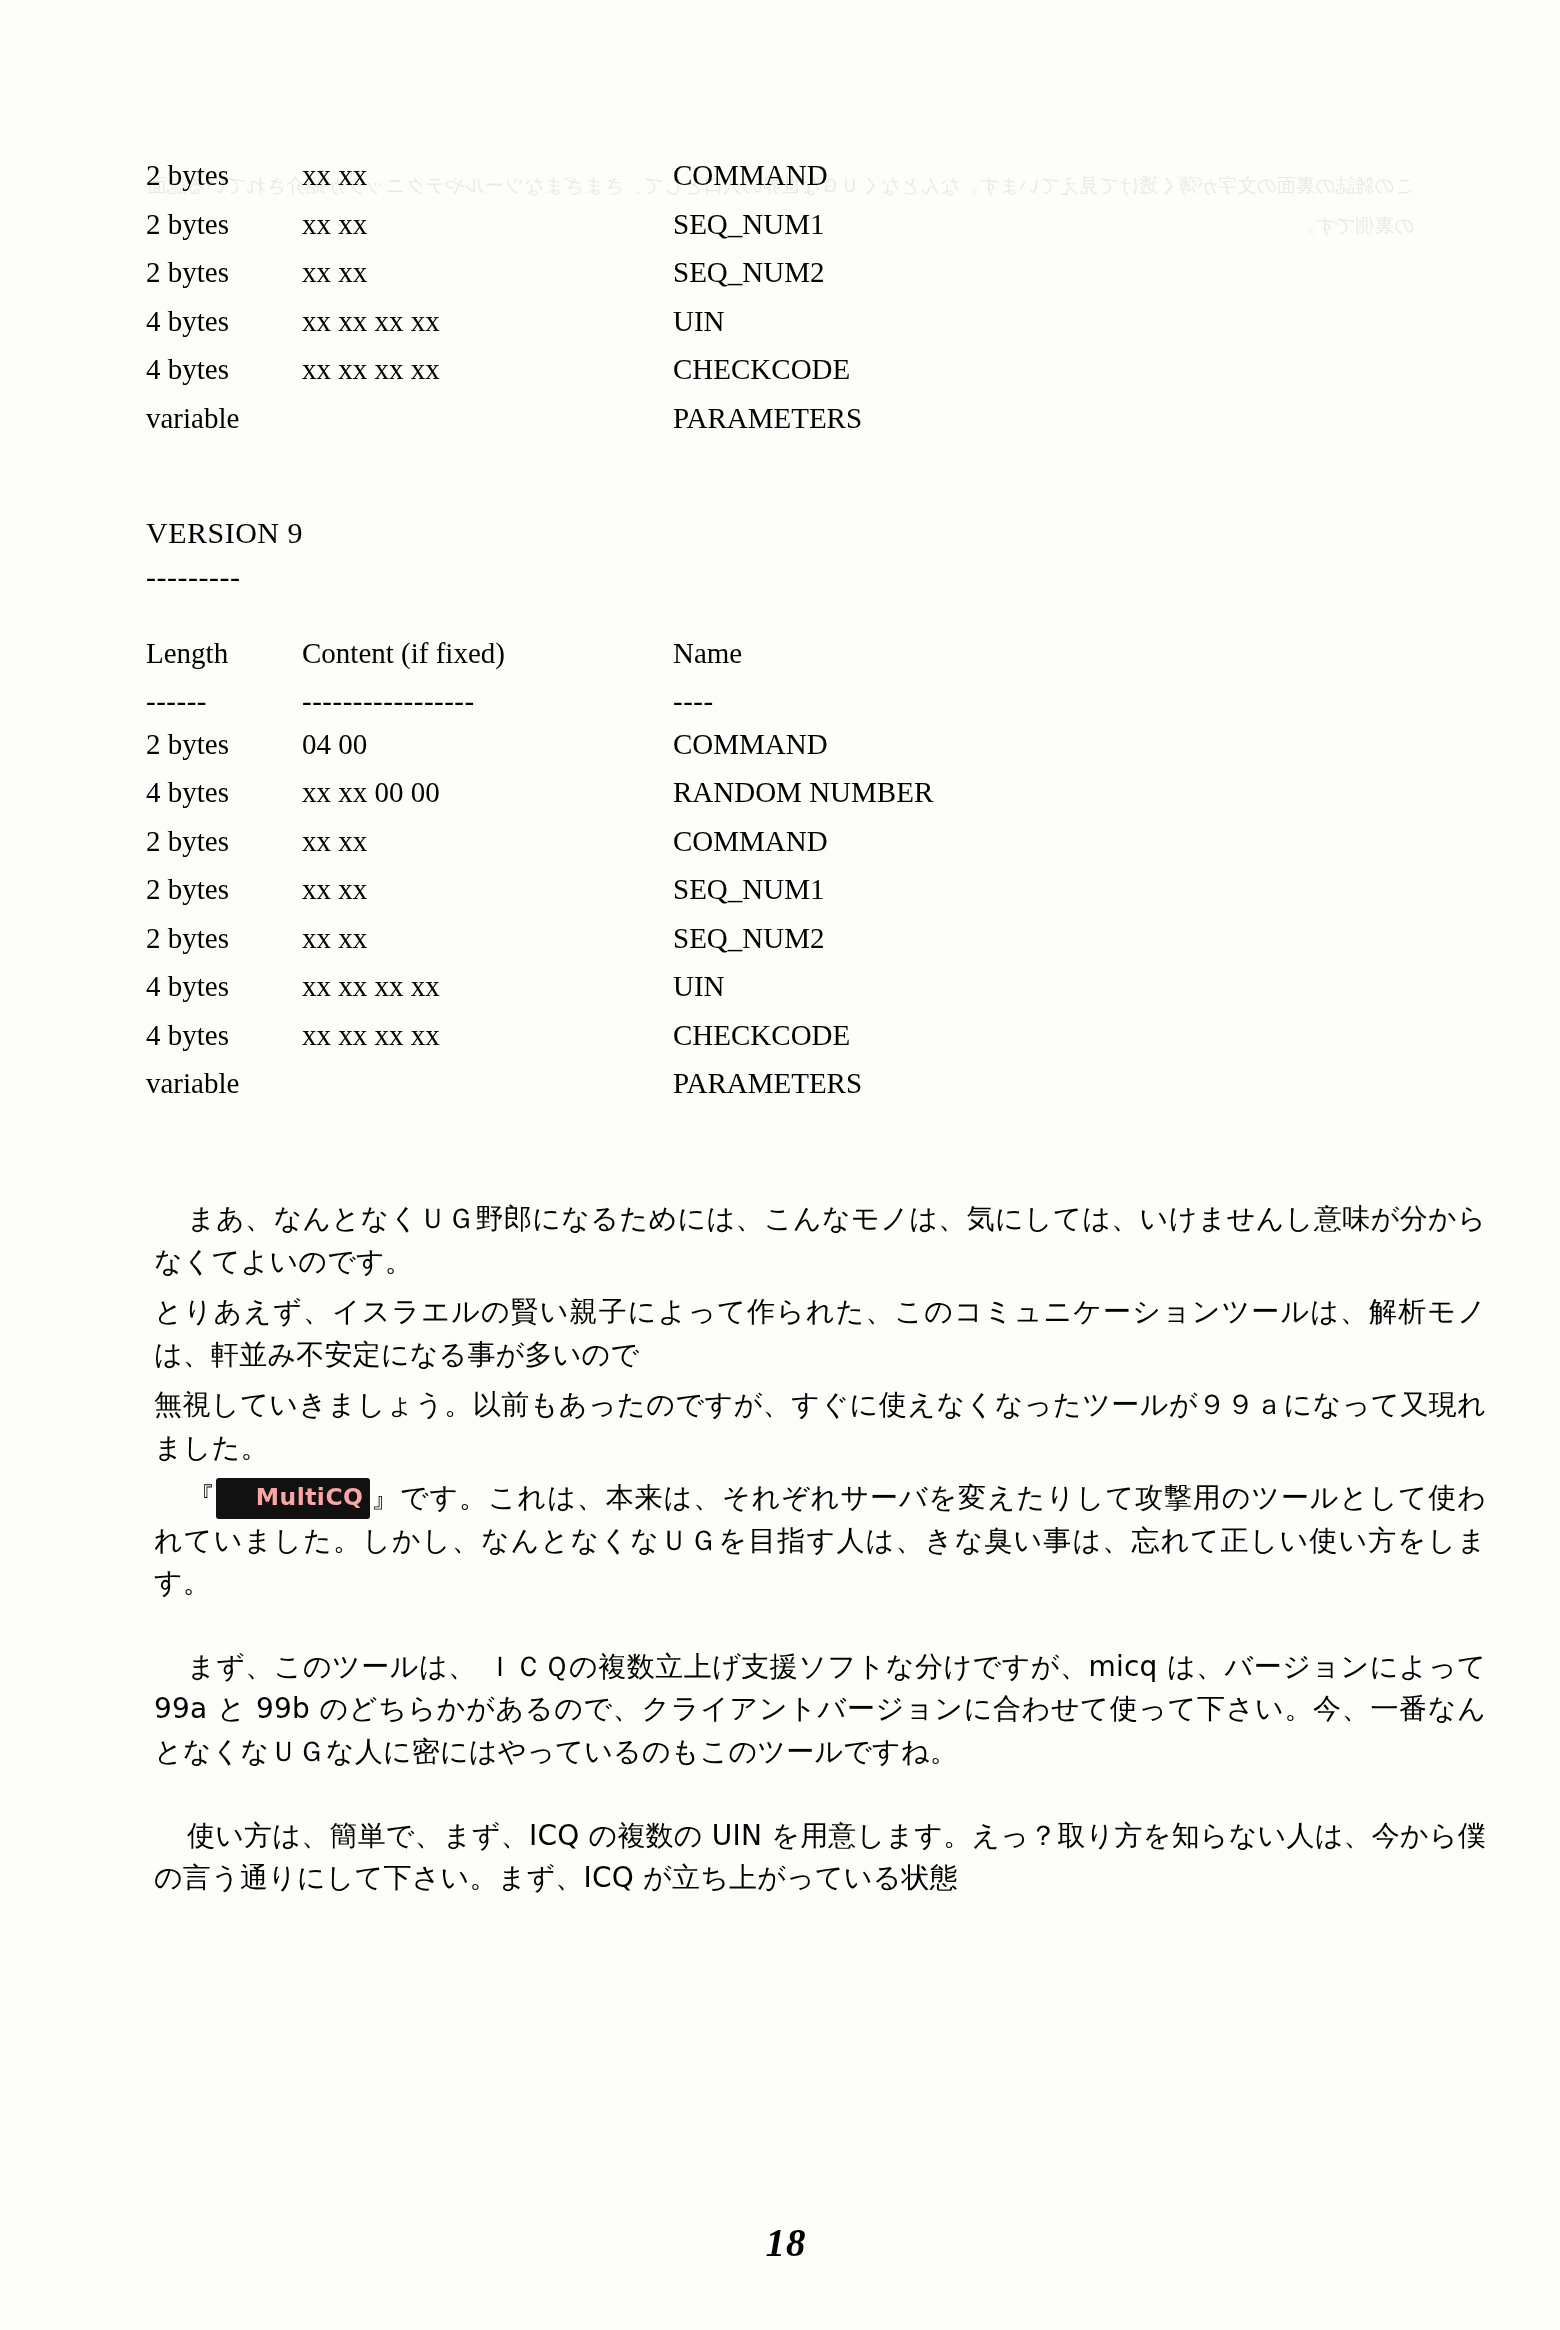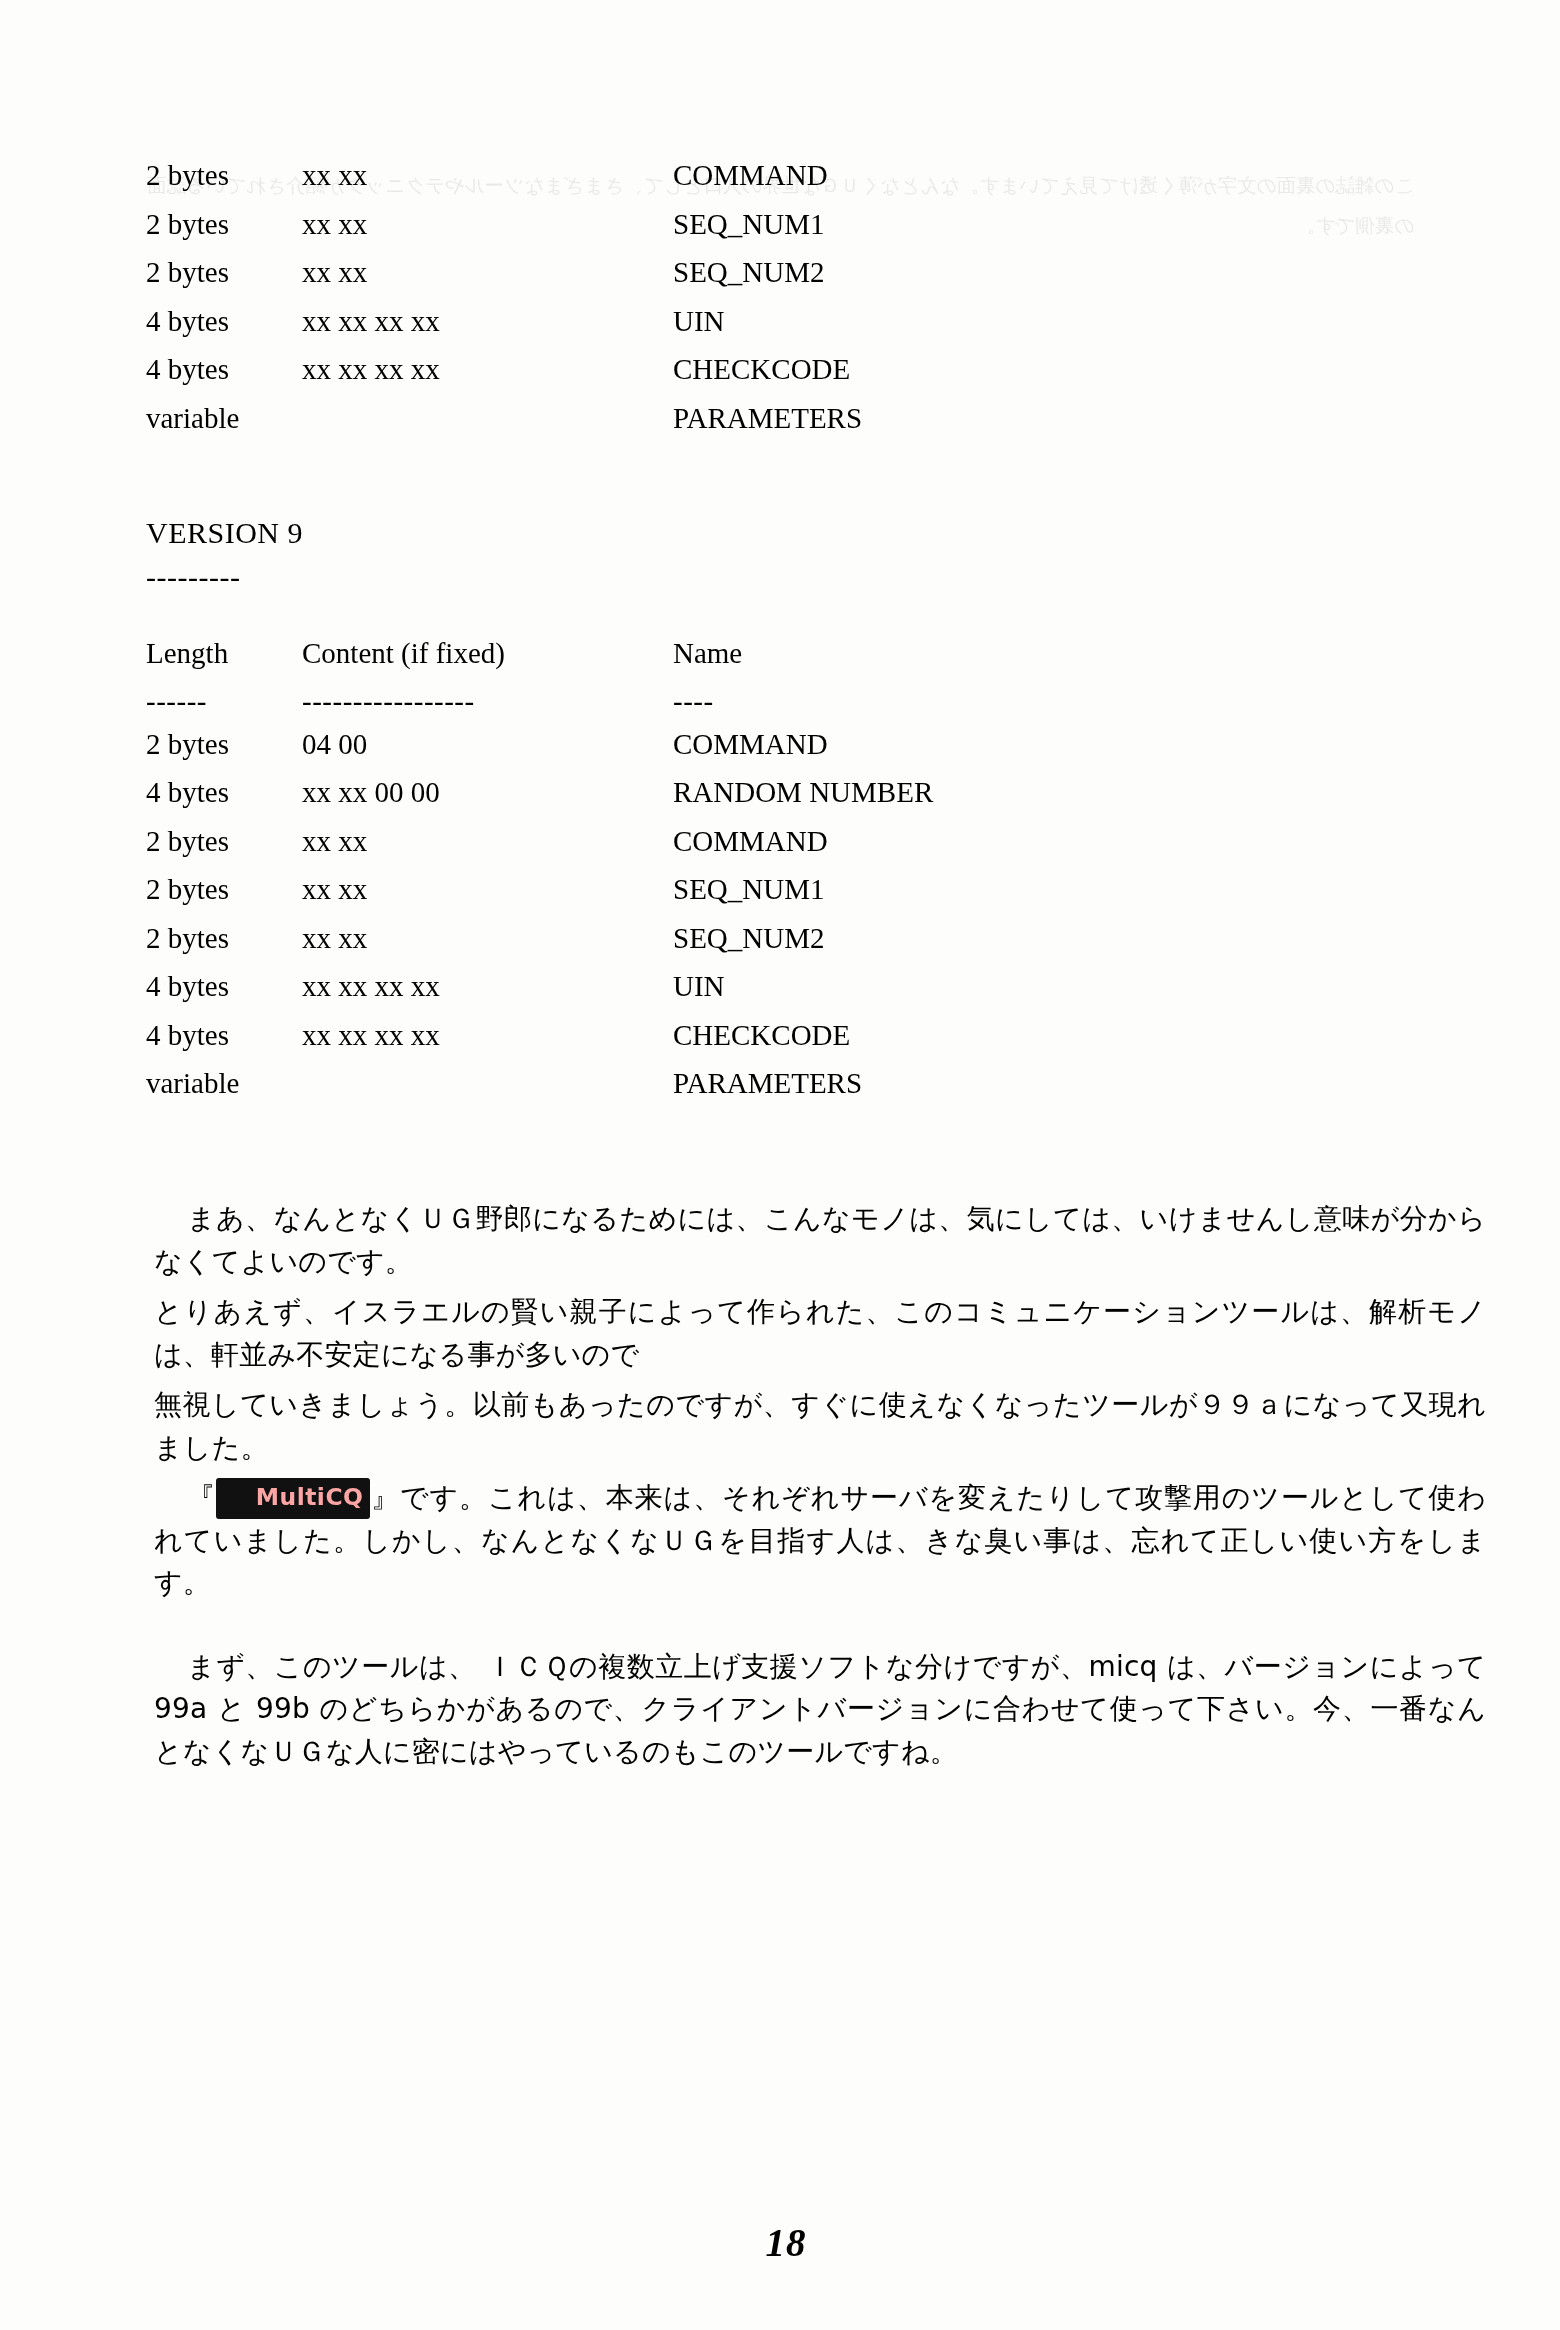--- a/index.html
+++ b/index.html
@@ -221,18 +221,19 @@
     <p class="jp jp-block indent">まあ、なんとなくＵＧ野郎になるためには、こんなモノは、気にしては、いけませんし意味が分からなくてよいのです。</p>
     <p class="jp jp-block tight">とりあえず、イスラエルの賢い親子によって作られた、このコミュニケーションツールは、解析モノは、軒並み不安定になる事が多いので</p>
     <p class="jp jp-block tight">無視していきましょう。以前もあったのですが、すぐに使えなくなったツールが９９ａになって又現れました。</p>
 
     <p class="jp jp-block tight" style="text-indent:33px;">
       <span>『</span><span class="logo-box">MultiCQ</span><span>』です。これは、本来は、それぞれサーバを変えたりして攻撃用のツールとして使われていました。しかし、なんとなくなＵＧを目指す人は、きな臭い事は、忘れて正しい使い方をします。</span>
     </p>
 
     <p class="jp jp-block indent">まず、このツールは、 ＩＣＱの複数立上げ支援ソフトな分けですが、micq は、バージョンによって 99a と 99b のどちらかがあるので、クライアントバージョンに合わせて使って下さい。今、一番なんとなくなＵＧな人に密にはやっているのもこのツールですね。</p>
 
+    <p class="jp jp-block indent">使い方は、簡単で、まず、ICQ の複数の UIN を用意します。えっ？取り方を知らない人は、今から僕の言う通りにして下さい。まず、ICQ が立ち上がっている状態</p>
 
   </div>
 
   <div class="pagenum">18</div>
 </div>
 
 
 </body></html>

